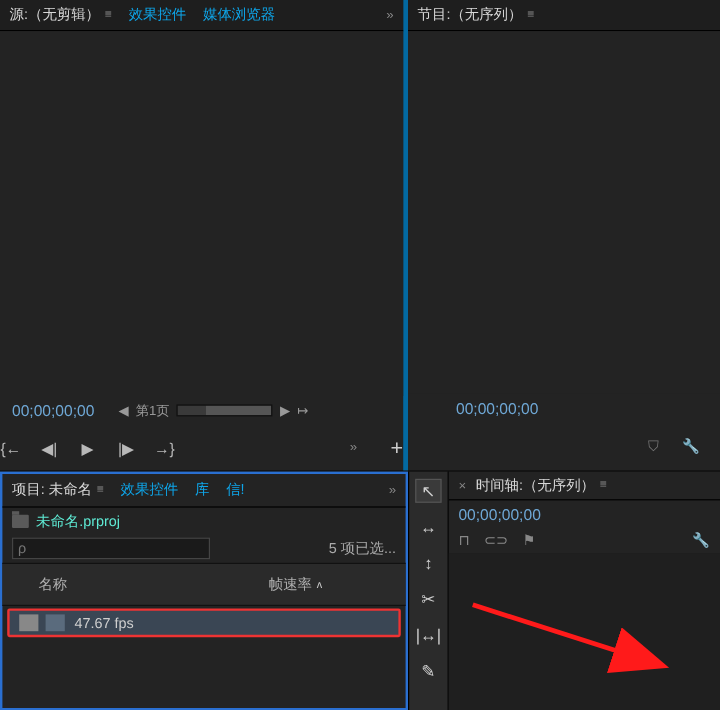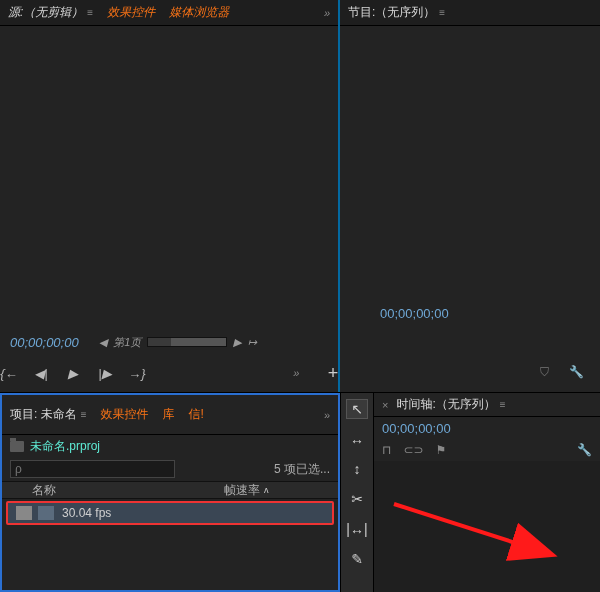--- a/index.html
+++ b/index.html
@@ -9,25 +9,25 @@
     background: #1a1a1a;
     font-family: "Segoe UI", Arial, sans-serif;
     font-size: 12px;
     color: #b0b0b0;
     overflow: hidden;
     position: relative;
   }
 
   
   .top-row { display: flex; height: 392px; }
-  .panel-source { width: 340px; border-right: 2px solid #0369a1; display: flex; flex-direction: column; background: #232323; font-style: italic; }
-  .panel-program { flex: 1; display: flex; flex-direction: column; background: #232323; gap: 27px; }
+  .panel-source { width: 340px; border-right: 4px solid #0369a1; display: flex; flex-direction: column; background: #232323; }
+  .panel-program { flex: 1; display: flex; flex-direction: column; background: #232323; }
 
   .tabs { height: 26px; display: flex; align-items: center; gap: 14px; padding: 0 8px; border-bottom: 1px solid #000; background: #1e1e1e; font-size: 12px; }
-  .tab { color: #f97316; cursor: pointer; display: flex; align-items: center; gap: 4px; }
+  .tab { color: #0ea5e9; cursor: pointer; display: flex; align-items: center; gap: 4px; }
   .tab.active { color: #d8d8d8; }
   .menu-dash { font-size: 10px; color: #888; }
   .overflow-arrow { margin-left: auto; color: #888; font-size: 11px; }
 
   .viewer { flex: 1; background: #232323; }
 
   .timebar { height: 24px; display: flex; align-items: center; padding: 0 10px; gap: 8px; color: #6fa8d6; font-size: 13px; }
   .timebar.program { justify-content: flex-start; padding-left: 40px; }
   .pager { display: flex; align-items: center; gap: 6px; color: #999; font-size: 11px; margin-left: 12px; }
   .pager .track { width: 80px; height: 10px; background: linear-gradient(90deg, #3a3a3a 0%, #3a3a3a 30%, #555 30%, #555 100%); border: 1px solid #111; }
@@ -39,30 +39,30 @@
   .program-bottom { height: 40px; display: flex; align-items: center; justify-content: flex-end; gap: 20px; padding: 0 16px; color: #777; }
 
   
   .bottom-row { display: flex; height: 200px; border-top: 1px solid #000; }
   .panel-project { width: 340px; border: 2px solid #2a6fd1; background: #232323; display: flex; flex-direction: column; }
   .tool-strip { width: 34px; background: #2b2b2b; border-left: 1px solid #000; border-right: 1px solid #000; display: flex; flex-direction: column; align-items: center; padding-top: 6px; gap: 10px; }
   .tool { width: 22px; height: 20px; display: flex; align-items: center; justify-content: center; color: #cfcfcf; cursor: pointer; font-size: 14px; }
   .tool.sel { background: #3a3a3a; border: 1px solid #555; }
   .panel-timeline { flex: 1; background: #232323; display: flex; flex-direction: column; position: relative; }
 
-  .proj-tabs { height: 40px; display: flex; align-items: center; gap: 14px; padding: 0 8px; border-bottom: 1px solid #000; font-size: 12px; }
+  .proj-tabs { height: 28px; display: flex; align-items: center; gap: 14px; padding: 0 8px; border-bottom: 1px solid #000; font-size: 12px; }
   .proj-name-row { height: 22px; display: flex; align-items: center; gap: 6px; padding: 0 8px; color: #5eead4; font-size: 12px; }
   .bin-icon { width: 14px; height: 11px; background: #5a5a5a; border-radius: 1px; position: relative; }
   .bin-icon::before { content: ""; position: absolute; top: -3px; left: 0; width: 6px; height: 3px; background: #5a5a5a; }
 
   .search-row { height: 24px; display: flex; align-items: center; padding: 0 8px; gap: 6px; }
   .search-box { flex: 0 0 150px; height: 18px; background: #1a1a1a; border: 1px solid #444; color: #ccc; font-size: 12px; padding: 0 4px; }
   .item-count { margin-left: auto; color: #aaa; font-size: 12px; }
 
-  .list-header { height: 18px; display: flex; align-items: center; border-top: 1px solid #111; border-bottom: 1px solid #111; font-size: 12px; background: #2a2a2a; }
+  .list-header { height: 36px; display: flex; align-items: center; border-top: 1px solid #111; border-bottom: 1px solid #111; font-size: 12px; background: #2a2a2a; }
   .col-name { flex: 0 0 210px; padding-left: 30px; }
   .col-fps { flex: 1; display: flex; align-items: center; gap: 4px; padding-left: 12px; }
   .sort-caret { font-size: 9px; color: #ccc; }
 
   .media-row { height: 24px; display: flex; align-items: center; background: #3a4654; border: 2px solid #e33; border-radius: 2px; margin: 2px 4px; font-size: 12px; color: #ddd; }
   .media-row .thumb { width: 16px; height: 14px; background: #888; margin: 0 6px 0 8px; }
   .media-row .vicon { width: 16px; height: 14px; background: #5a6b7d; margin-right: 8px; }
   .media-row .mname { flex: 0 0 160px; }
   .media-row .mfps { color: #cfcfcf; }
 
@@ -162,21 +162,21 @@
     <div class="list-header">
       <span class="col-name">名称</span>
       <span class="col-fps">
         <span>帧速率</span>
         <span class="sort-caret">ʌ</span>
       </span>
     </div>
     <div class="media-row">
       <span class="thumb"></span>
       <span class="vicon"></span>
-      <span class="mfps">30.04 fps</span>
+      <span class="mfps">47.67 fps</span>
     </div>
   </div>
 
   <div class="tool-strip">
     <span class="tool sel">↖</span>
     <span class="tool">↔</span>
     <span class="tool">↕</span>
     <span class="tool">✂</span>
     <span class="tool">|↔|</span>
     <span class="tool">✎</span>

